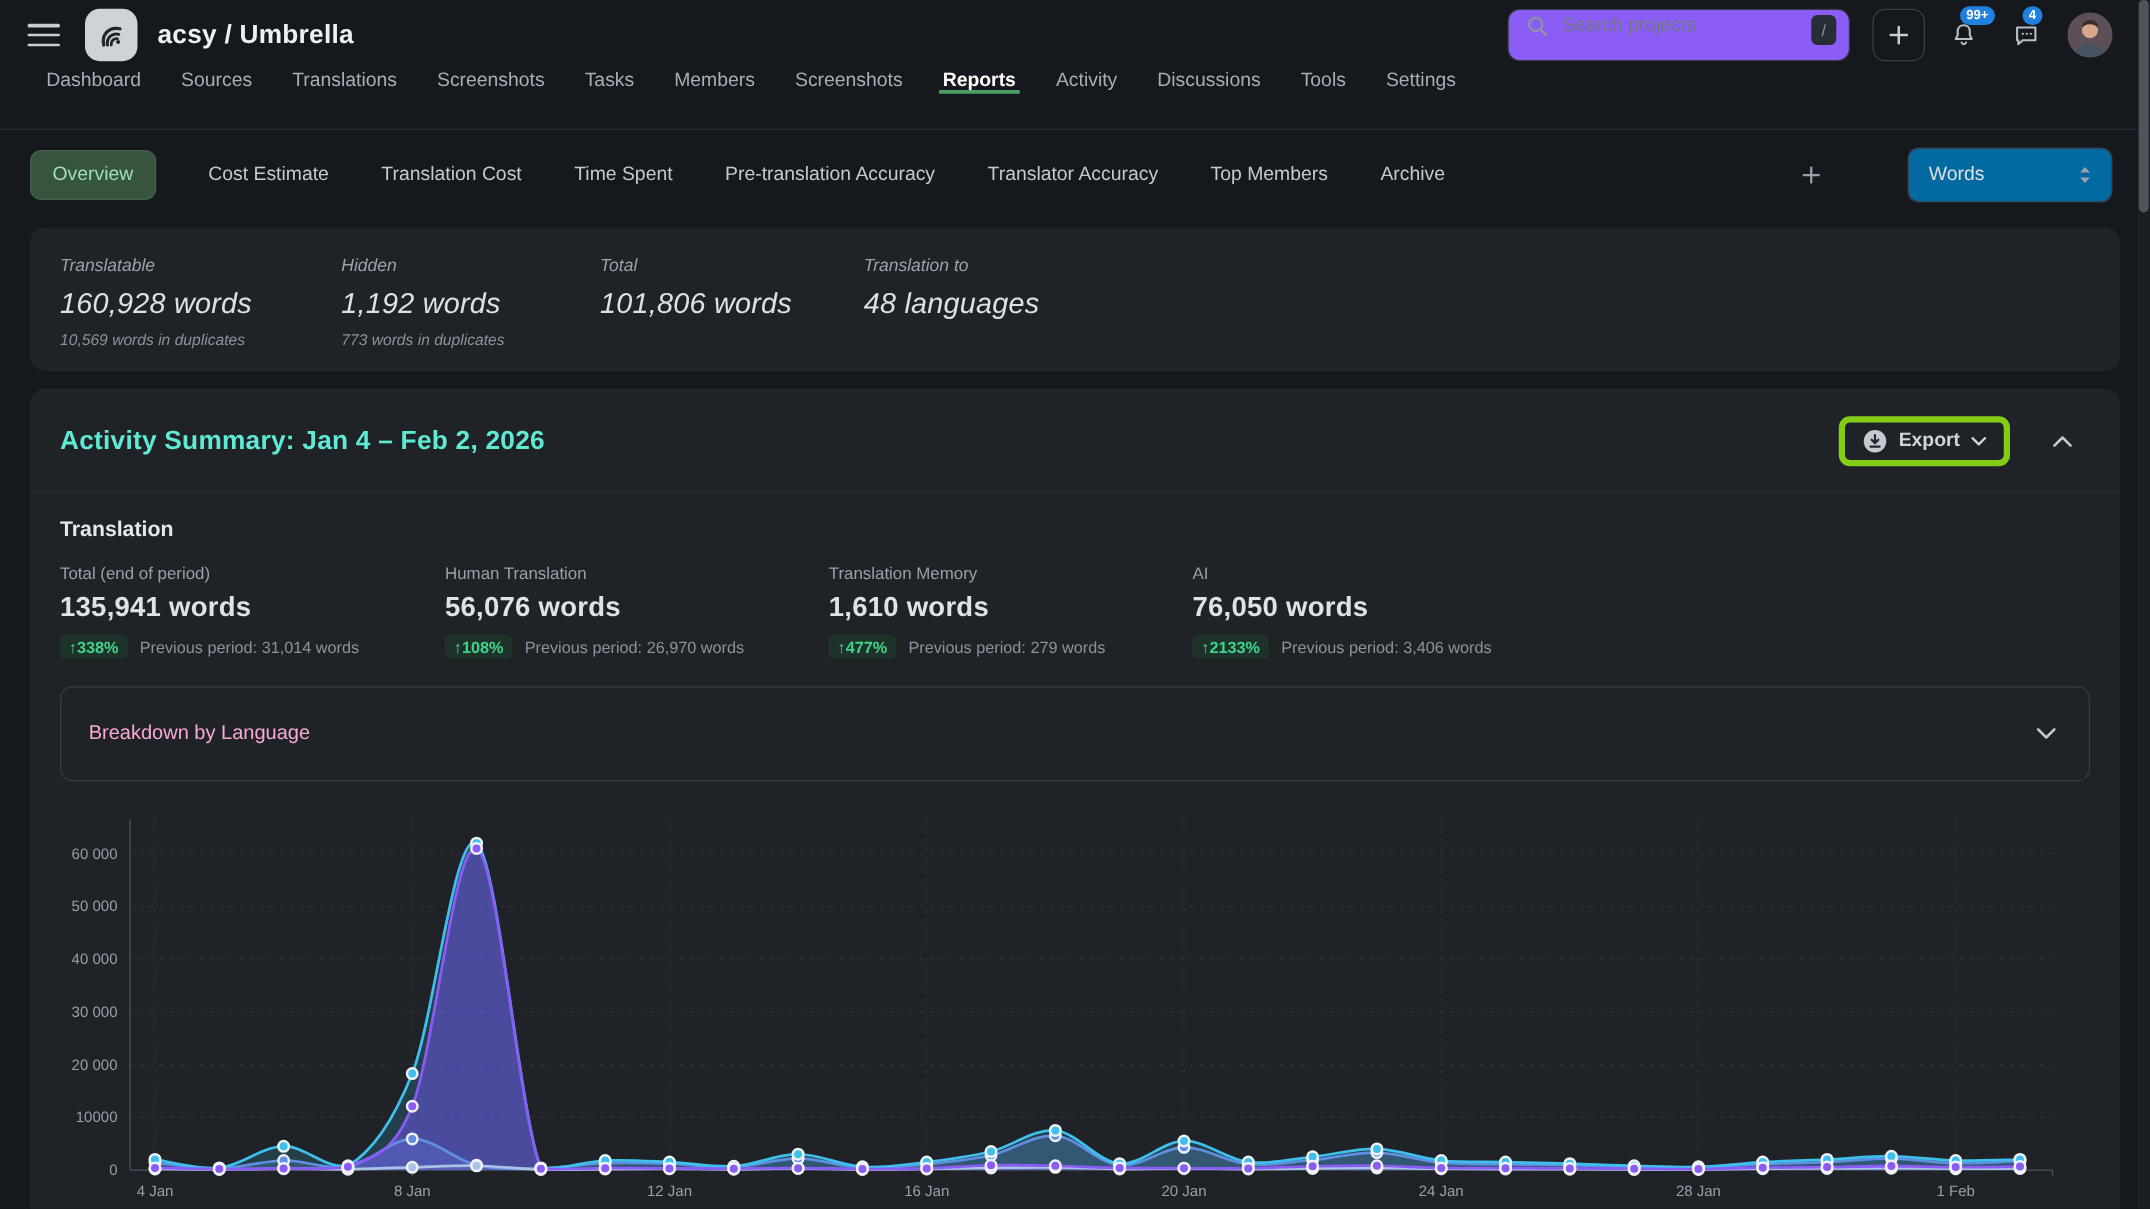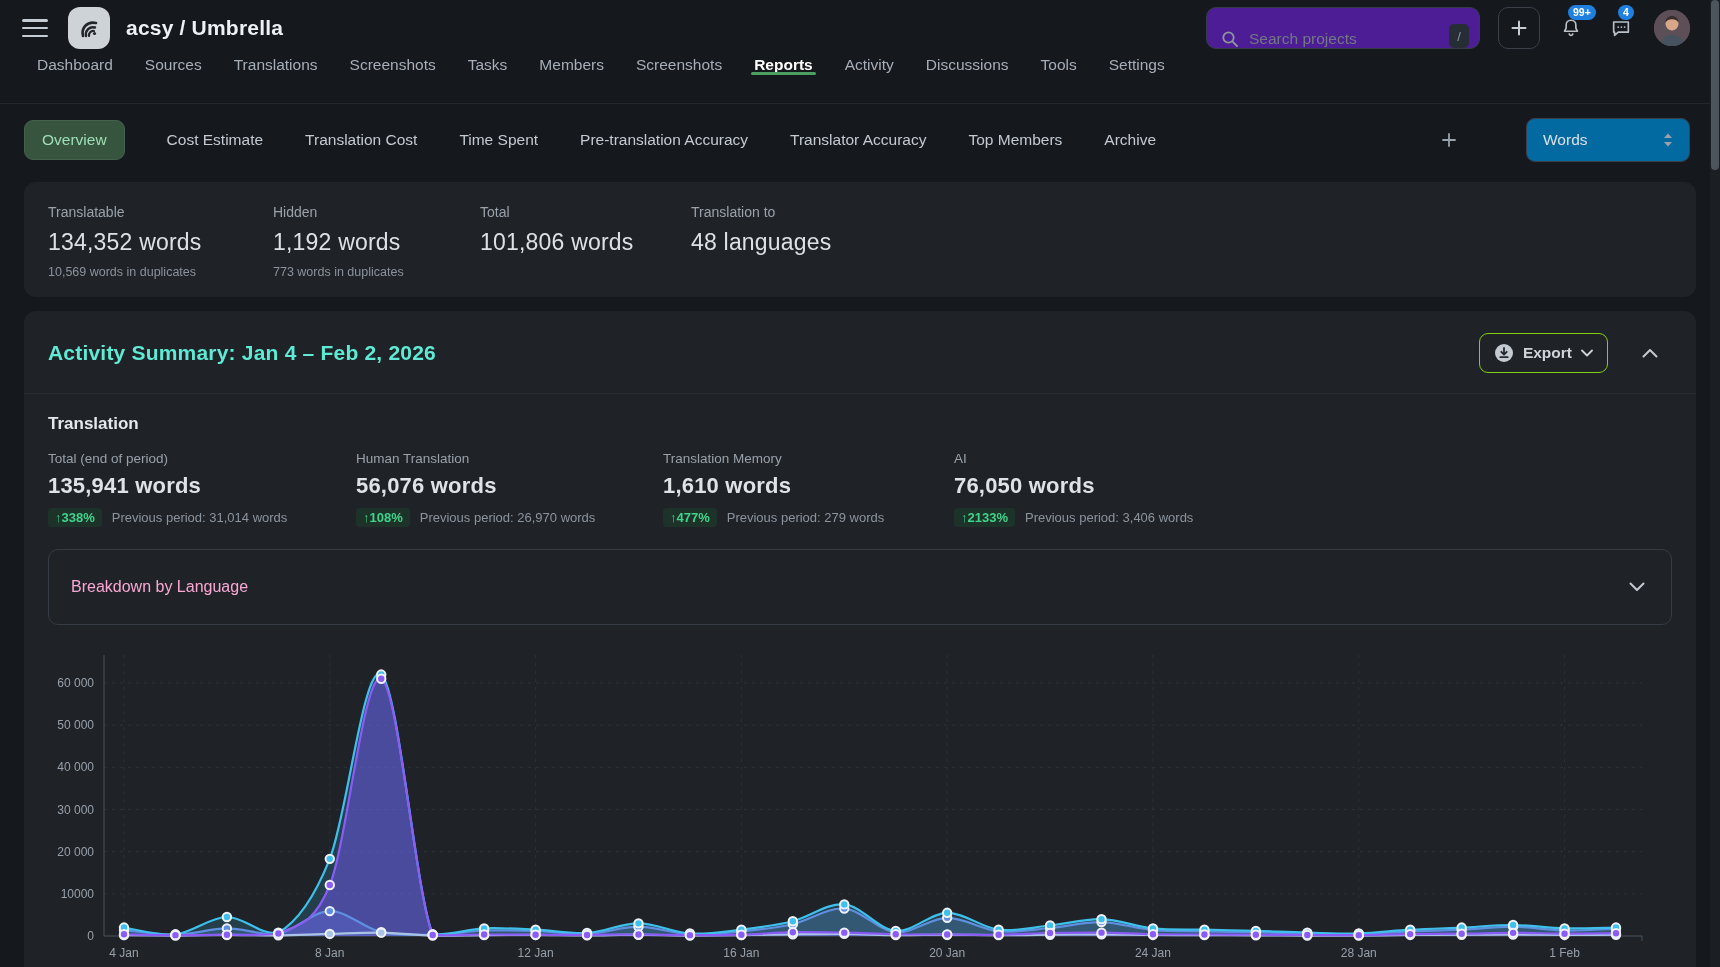--- a/index.html
+++ b/index.html
@@ -9,22 +9,22 @@
 
   
   .topbar { height:56px; display:flex; align-items:center; padding:0 30px 0 22px; }
   .hamburger { width:26px; height:20px; display:flex; flex-direction:column; justify-content:space-between;
     background:none; border:none; cursor:pointer; padding:1px 0; }
   .hamburger span { height:2.5px; background:#c6ccd3; border-radius:2px; width:100%; }
   .logo { width:42px; height:42px; border-radius:12px; background:#ced3d8; margin-left:20px;
     display:flex; align-items:center; justify-content:center; }
   .proj-title { font-size:21px; font-weight:700; color:#eef1f4; margin-left:16px; letter-spacing:.2px; }
   .tb-right { margin-left:auto; display:flex; align-items:center; }
-  .search { width:274px; height:42px; border:1px solid #353c45; background:#4c1d95; border-radius:10px;
-    display:flex; align-items:flex-end; padding:4px 10px 0 14px; }
+  .search { width:274px; height:42px; border:1px solid #353c45; background:#8b5cf6; border-radius:10px;
+    display:flex; align-items:flex-start; padding:4px 10px 0 14px; }
   .search svg { flex:none; }
   .search input { flex:1; background:transparent; border:none; outline:none; color:#dfe3e8;
     font-size:15.5px; margin-left:10px; font-family:inherit; min-width:0; }
   .search input::placeholder { color:#717983; }
   .kbd { flex:none; width:20px; height:24px; border-radius:5px; background:#272d34; color:#8d959f;
     font-size:13px; display:flex; align-items:center; justify-content:center; }
   .add-btn { width:42px; height:42px; border-radius:10px; border:1px solid #3a414a; background:transparent;
     margin-left:18px; display:flex; align-items:center; justify-content:center; cursor:pointer; }
   .icon-btn { position:relative; width:38px; height:38px; margin-left:12px; background:none; border:none;
     display:flex; align-items:center; justify-content:center; cursor:pointer; }
@@ -47,31 +47,31 @@
   .subnav .pill { background:#37543f; border:1px solid #43624c; color:#9fdfb4; font-size:15.5px;
     padding:10px 17px; border-radius:9px; cursor:pointer; }
   .subnav a { color:#c3cad2; font-size:15.5px; text-decoration:none; cursor:pointer; }
   .subnav .plus { margin-left:auto; background:none; border:none; cursor:pointer; display:flex; }
   .unit-select { width:164px; height:44px; margin-left:26px; background:#0369a1; border:1px solid #39404a;
     border-radius:9px; display:flex; align-items:center; padding:0 14px 0 16px; cursor:pointer; }
   .unit-select span { flex:1; font-size:15.5px; color:#dbe0e6; }
 
   
   .stats-card { margin:8px 24px 0; background:#1f2327; border-radius:12px; padding:22px 24px 18px;
-    display:flex; }
+    display:flex;font-style:italic; }
   .stat-col .s-label { font-size:14px; color:#99a1ab; margin-bottom:9px; }
   .stat-col .s-value { font-size:23px; font-weight:500; color:#dde1e6; letter-spacing:.2px; }
   .stat-col .s-sub { font-size:12.5px; color:#8a929c; margin-top:9px; }
   .stat-col:nth-child(1){ width:225px; } .stat-col:nth-child(2){ width:207px; }
   .stat-col:nth-child(3){ width:211px; }
 
   .activity-card { margin:14px 24px 0; background:#1f2327; border-radius:12px; padding:22px 0 30px; }
   .act-header { display:flex; align-items:center; padding:0 24px; }
   .act-title { font-size:21px; font-weight:700; color:#5eead4; letter-spacing:.2px; }
-  .export-btn { margin-left:auto; height:40px; border:1px solid #84cc16; border-radius:9px; background:transparent;
+  .export-btn { margin-left:auto; height:40px; border:5px solid #84cc16; border-radius:9px; background:transparent;
     display:flex; align-items:center; gap:9px; padding:12px 14px; color:#ced4da; font-size:15.5px;
     font-weight:600; cursor:pointer; font-family:inherit; }
   .collapse-btn { background:none; border:none; margin:0 14px 0 34px; cursor:pointer; display:flex; }
   .act-divider { height:1px; background:#262c33; margin-top:20px; }
 
   .translation { padding:20px 24px 0; }
   .translation h3 { font-size:17px; font-weight:700; color:#e4e8ec; margin-bottom:17px; }
   .metrics { display:flex; }
   .metric:nth-child(1){ width:308px; } .metric:nth-child(2){ width:307px; }
   .metric:nth-child(3){ width:291px; } .metric:nth-child(4){ width:290px; }
@@ -197,21 +197,21 @@
       <svg width="14" height="18" viewBox="0 0 14 18">
         <path d="M3 7l4-4.4L11 7z" fill="#9aa2ac"></path>
         <path d="M3 11l4 4.4L11 11z" fill="#9aa2ac"></path>
       </svg>
     </div>
   </div>
 
   <section class="stats-card">
     <div class="stat-col">
       <div class="s-label">Translatable</div>
-      <div class="s-value">134,352 words</div>
+      <div class="s-value">160,928 words</div>
       <div class="s-sub">10,569 words in duplicates</div>
     </div>
     <div class="stat-col">
       <div class="s-label">Hidden</div>
       <div class="s-value">1,192 words</div>
       <div class="s-sub">773 words in duplicates</div>
     </div>
     <div class="stat-col">
       <div class="s-label">Total</div>
       <div class="s-value">101,806 words</div>

